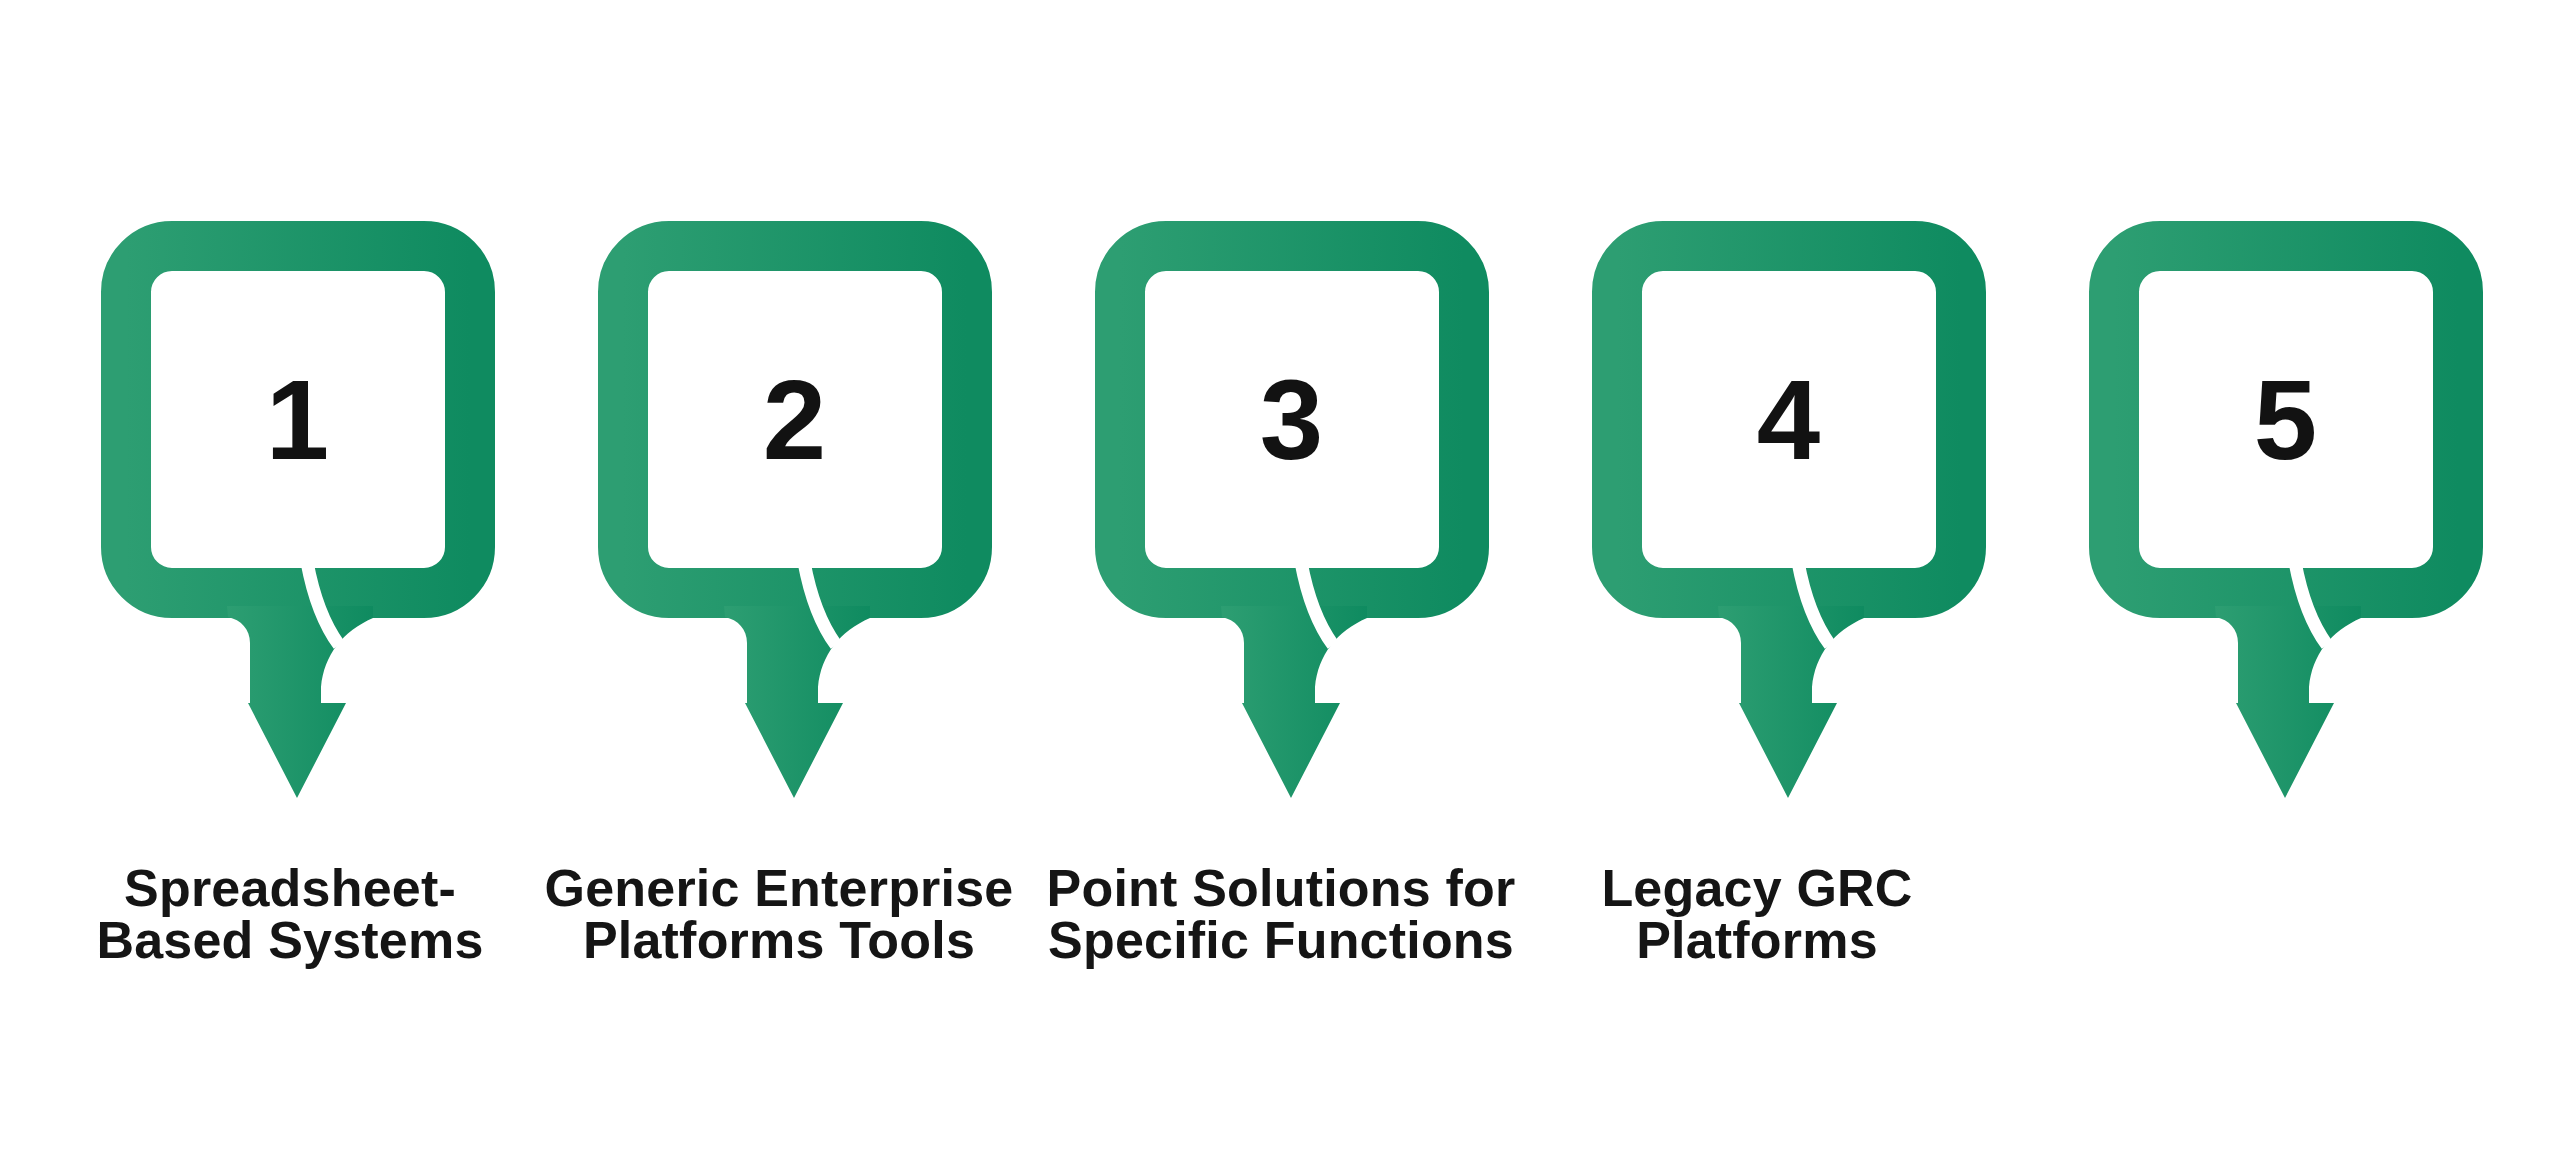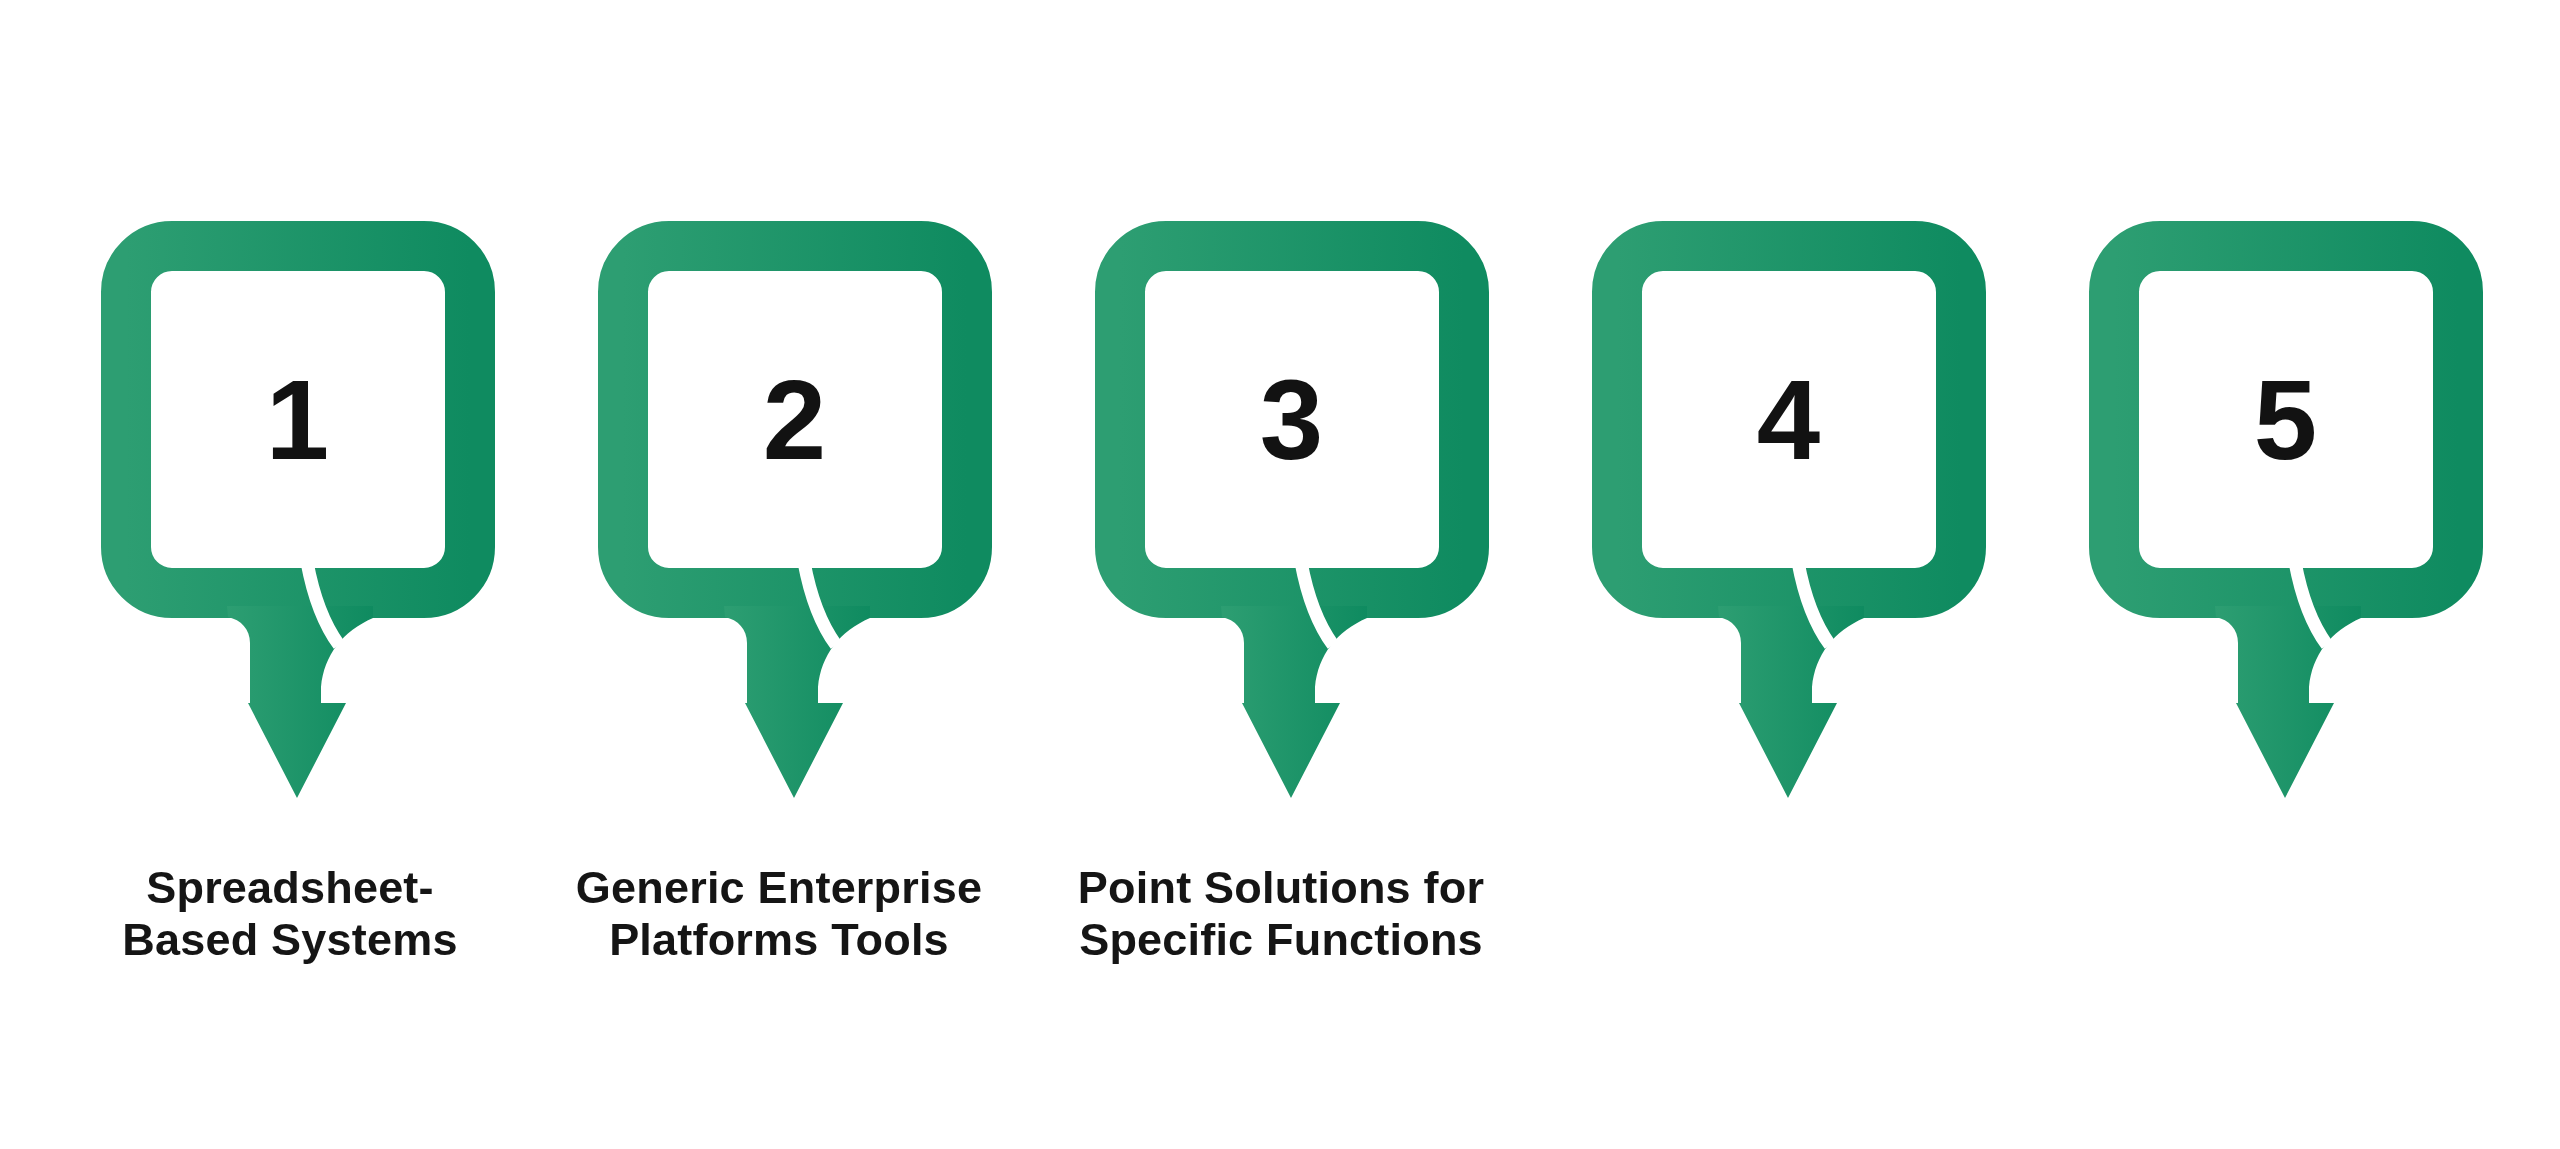--- a/index.html
+++ b/index.html
@@ -33,21 +33,21 @@
   }
   .label{
     position:absolute;
     top:641px;
     left:50%;
     transform:translateX(calc(-50% + var(--dx,0px)));
     width:max-content;
     max-width:620px;
     text-align:center;
     white-space:pre-line;
-    font-size:45px;
+    font-size:52px;
     line-height:52px;
     font-weight:600;
     color:#151515;
     letter-spacing:0.2px;
   }
   svg .frame{stroke:url(#gradGreen);}
   svg .flow{fill:url(#gradGreen);}
 </style>
 </head>
 <body>
@@ -96,20 +96,22 @@
 Specific Functions</div>
   </div>
 
   <div class="unit" style="left:1592px">
     <svg class="shape" viewBox="0 0 394 580">
       <rect class="frame" x="25" y="25" width="344" height="347" rx="46" fill="none" stroke-width="50"></rect>
       <path class="flow" d="M126 385 L127 396 C140 399 149 408 149 422 L149 482 L147 482 L196 577 L245 482 L220 482 L220 466 C223 434 242 410 272 397 L272 385 Z"></path>
       <path d="M206 341 C211 368 219 398 238 424" fill="none" stroke="#ffffff" stroke-width="13"></path>
     </svg>
     <div class="num">4</div>
+    <div class="label" style="--dx:-32px">Legacy GRC
+Platforms</div>
   </div>
 
   <div class="unit" style="left:2089px">
     <svg class="shape" viewBox="0 0 394 580">
       <rect class="frame" x="25" y="25" width="344" height="347" rx="46" fill="none" stroke-width="50"></rect>
       <path class="flow" d="M126 385 L127 396 C140 399 149 408 149 422 L149 482 L147 482 L196 577 L245 482 L220 482 L220 466 C223 434 242 410 272 397 L272 385 Z"></path>
       <path d="M206 341 C211 368 219 398 238 424" fill="none" stroke="#ffffff" stroke-width="13"></path>
     </svg>
     <div class="num">5</div>
   </div>

